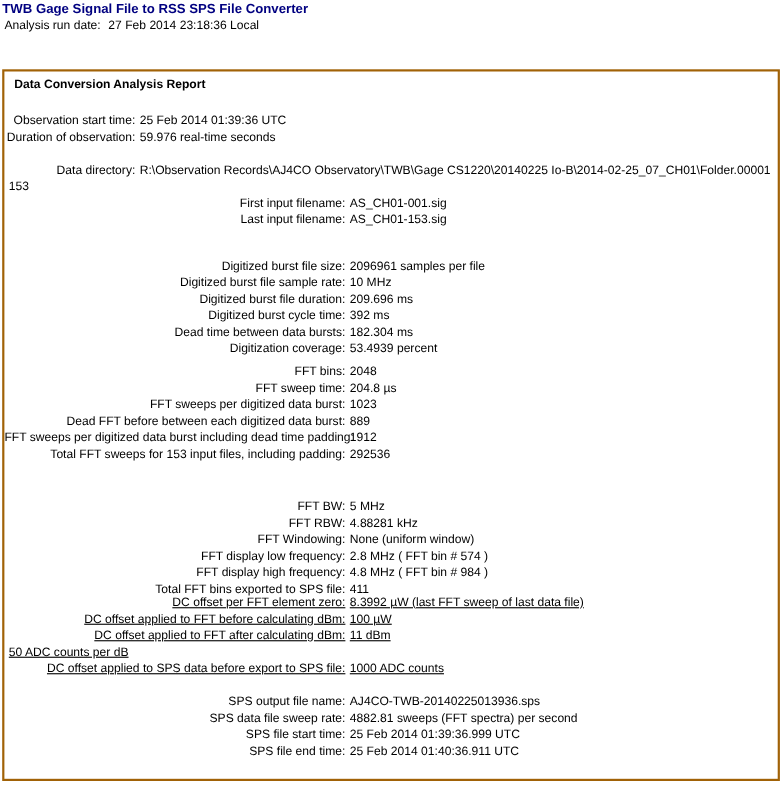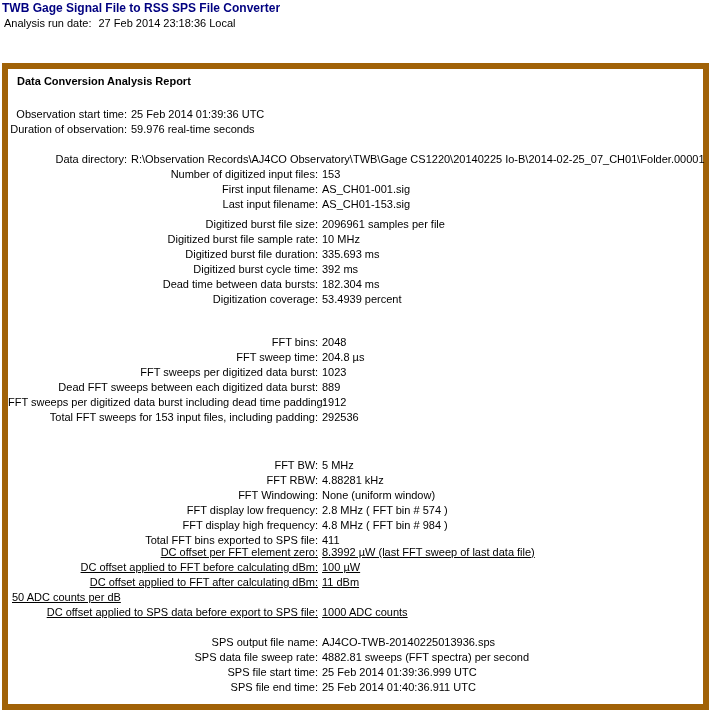--- a/index.html
+++ b/index.html
@@ -37,40 +37,40 @@
   .meta-line .meta-val { padding-left: 4px; }
   #meta-run { top: 16px; }
   #meta-complete { top: 33px; margin-top: 38px; }
 
   .report-box {
     position: absolute;
     left: 2px;
     top: 63px;
     width: 707px;
     height: 647px;
-    border: 6px solid #a16207;
+    border: 2px solid #a16207;
     background: #ffffff;
     box-sizing: border-box;
   }
   .report-title {
     position: absolute;
     left: 9px;
     top: 6px;
     font-size: 11px;
     font-weight: bold;
     white-space: nowrap;
   }
   .group {
     position: absolute;
     left: 0;
     width: 100%;
   }
   #g-observation { top: 38px; }
   #g-datadir     { top: 83px; }
-  #g-burst       { top: 148px; }
+  #g-burst       { top: 170px; }
   #g-fftsweeps   { top: 266px; }
   #g-fftbw       { top: 389px; }
   #g-dcoffset    { top: 476px; text-decoration: underline; }
   #g-spsout      { top: 566px; }
 
   .row {
     display: flex;
     height: 15px;
     line-height: 15px;
     font-size: 11px;
@@ -120,21 +120,20 @@
           <span class="lbl narrow">Duration of observation:</span>
           <span class="val">59.976 real-time seconds</span>
         </div>
       </div>
     <div class="group" id="g-datadir">
         <div class="row">
           <span class="lbl narrow">Data directory:</span>
           <span class="val">R:\Observation Records\AJ4CO Observatory\TWB\Gage CS1220\20140225 Io-B\2014-02-25_07_CH01\Folder.00001</span>
         </div>
         <div class="row">
-          <span class="lbl">Number of digitized input files:</span>
           <span class="val">153</span>
         </div>
         <div class="row">
           <span class="lbl">First input filename:</span>
           <span class="val">AS_CH01-001.sig</span>
         </div>
         <div class="row">
           <span class="lbl">Last input filename:</span>
           <span class="val">AS_CH01-153.sig</span>
         </div>
@@ -143,21 +142,21 @@
         <div class="row">
           <span class="lbl">Digitized burst file size:</span>
           <span class="val">2096961 samples per file</span>
         </div>
         <div class="row">
           <span class="lbl">Digitized burst file sample rate:</span>
           <span class="val">10 MHz</span>
         </div>
         <div class="row">
           <span class="lbl">Digitized burst file duration:</span>
-          <span class="val">335.693 ms</span>
+          <span class="val">209.696 ms</span>
         </div>
         <div class="row">
           <span class="lbl">Digitized burst cycle time:</span>
           <span class="val">392 ms</span>
         </div>
         <div class="row">
           <span class="lbl">Dead time between data bursts:</span>
           <span class="val">182.304 ms</span>
         </div>
         <div class="row">
@@ -172,21 +171,21 @@
         </div>
         <div class="row">
           <span class="lbl">FFT sweep time:</span>
           <span class="val">204.8 µs</span>
         </div>
         <div class="row">
           <span class="lbl">FFT sweeps per digitized data burst:</span>
           <span class="val">1023</span>
         </div>
         <div class="row">
-          <span class="lbl">Dead FFT sweeps between each digitized data burst:</span>
+          <span class="lbl">Dead FFT before between each digitized data burst:</span>
           <span class="val">889</span>
         </div>
         <div class="row">
           <span class="lbl">FFT sweeps per digitized data burst including dead time padding:</span>
           <span class="val">1912</span>
         </div>
         <div class="row">
           <span class="lbl">Total FFT sweeps for 153 input files, including padding:</span>
           <span class="val">292536</span>
         </div>

